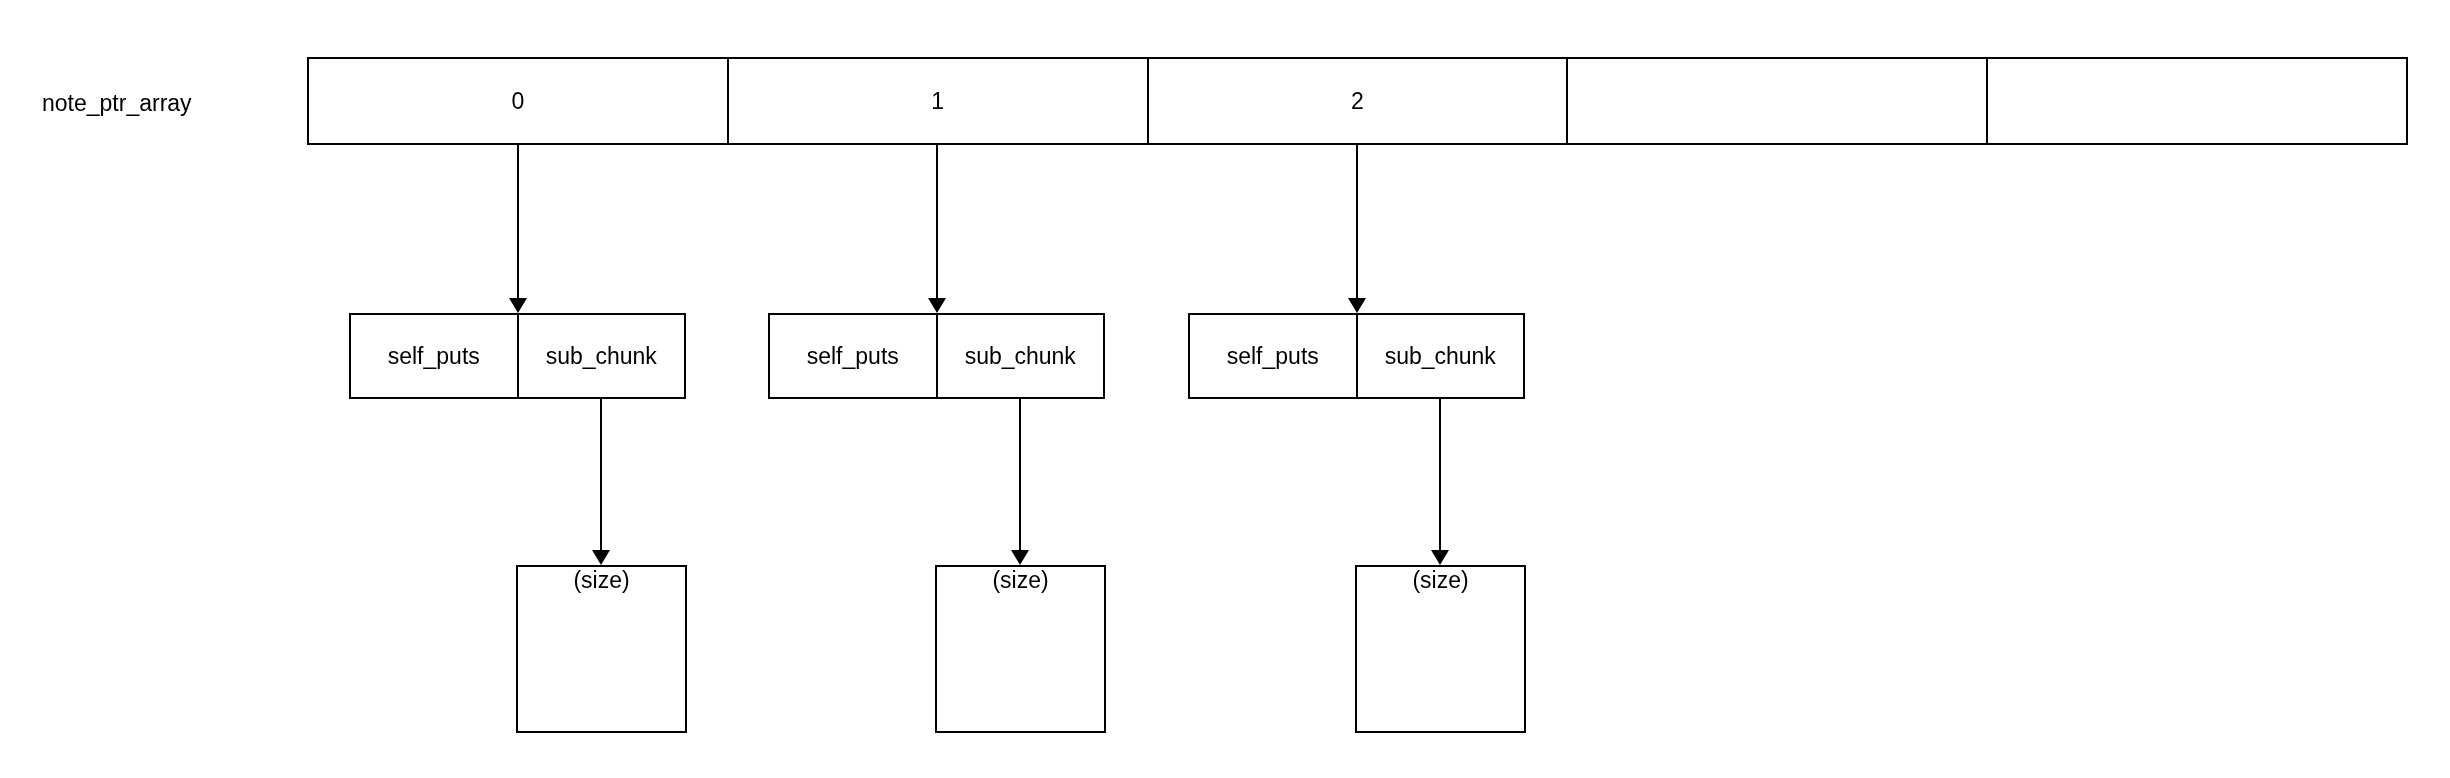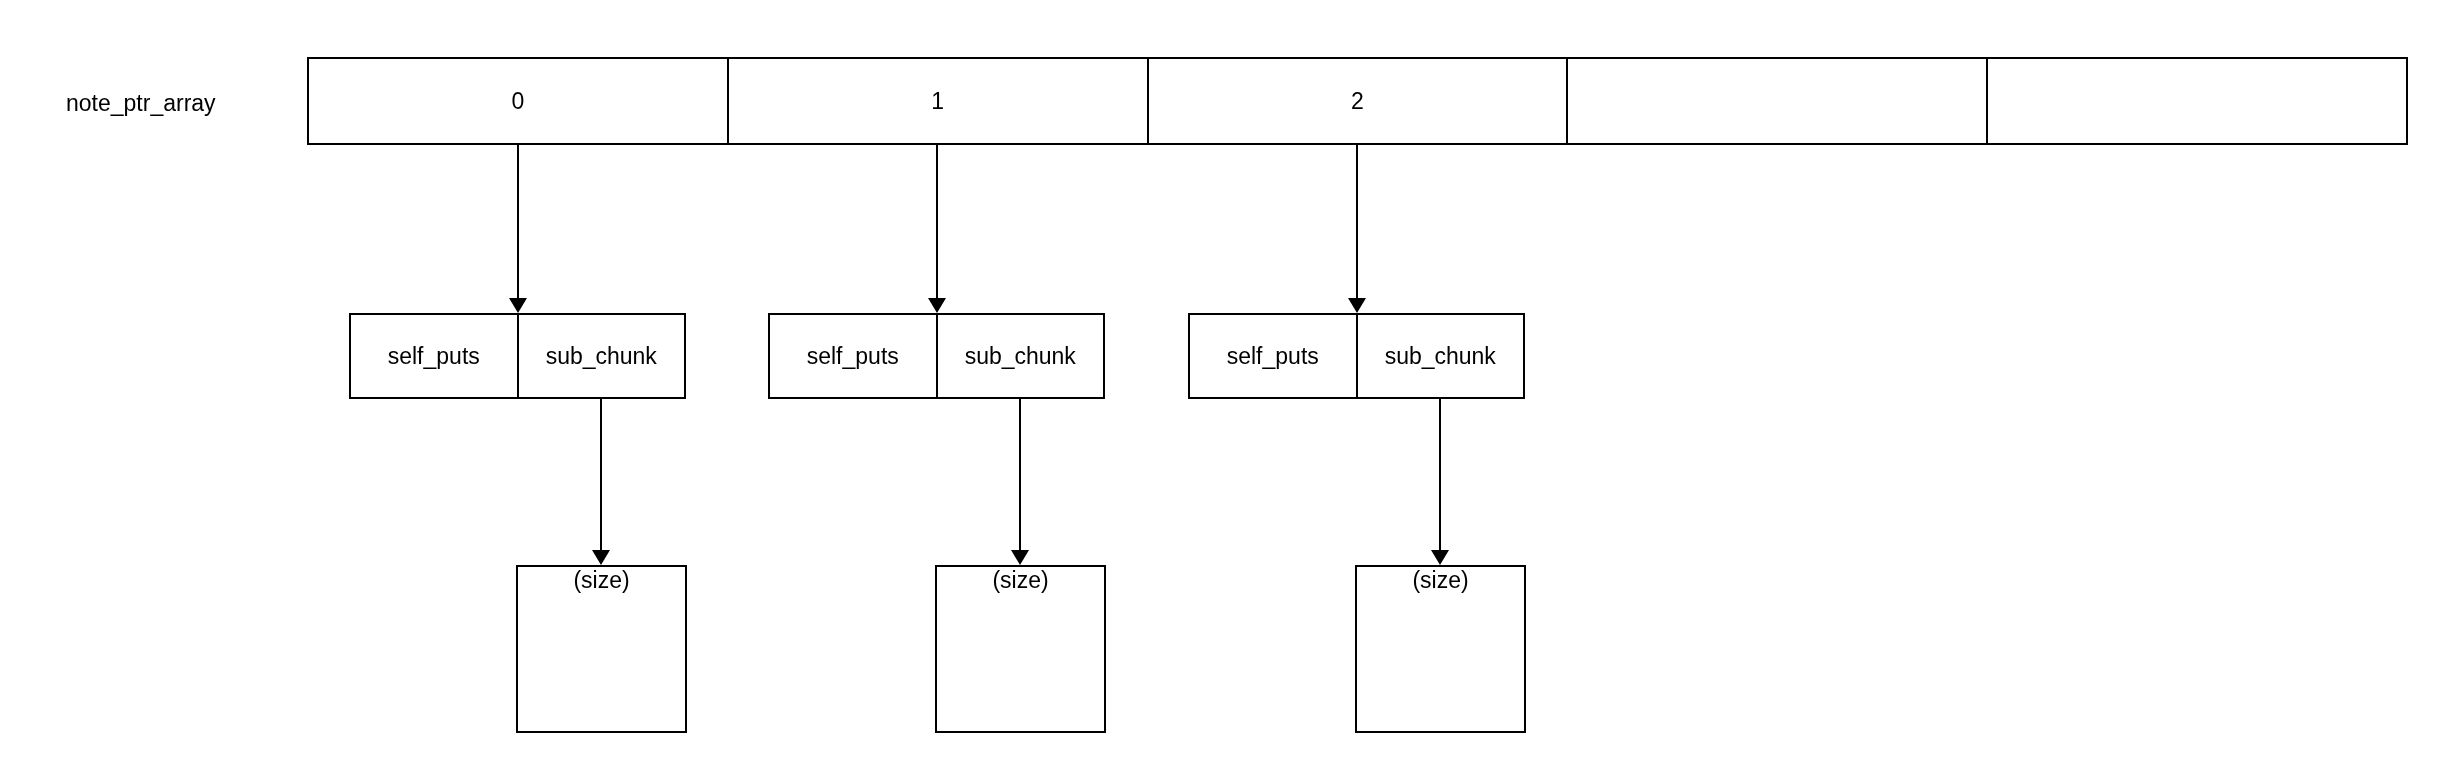--- a/index.html
+++ b/index.html
@@ -96,21 +96,21 @@
     border-left: 9px solid transparent;
     border-right: 9px solid transparent;
     border-top: 15px solid #000;
   }
 </style>
 </head>
 <body>
 
 <div id="canvas">
 
-  <div class="label" style="left:66px; top:92px;">note_ptr_array</div>
+  <div class="label" style="left:42px; top:92px;">note_ptr_array</div>
 
   <div class="array-row">
     <div class="array-cell">
       <span>0</span>
     </div>
     <div class="array-cell">
       <span>1</span>
     </div>
     <div class="array-cell">
       <span>2</span>

